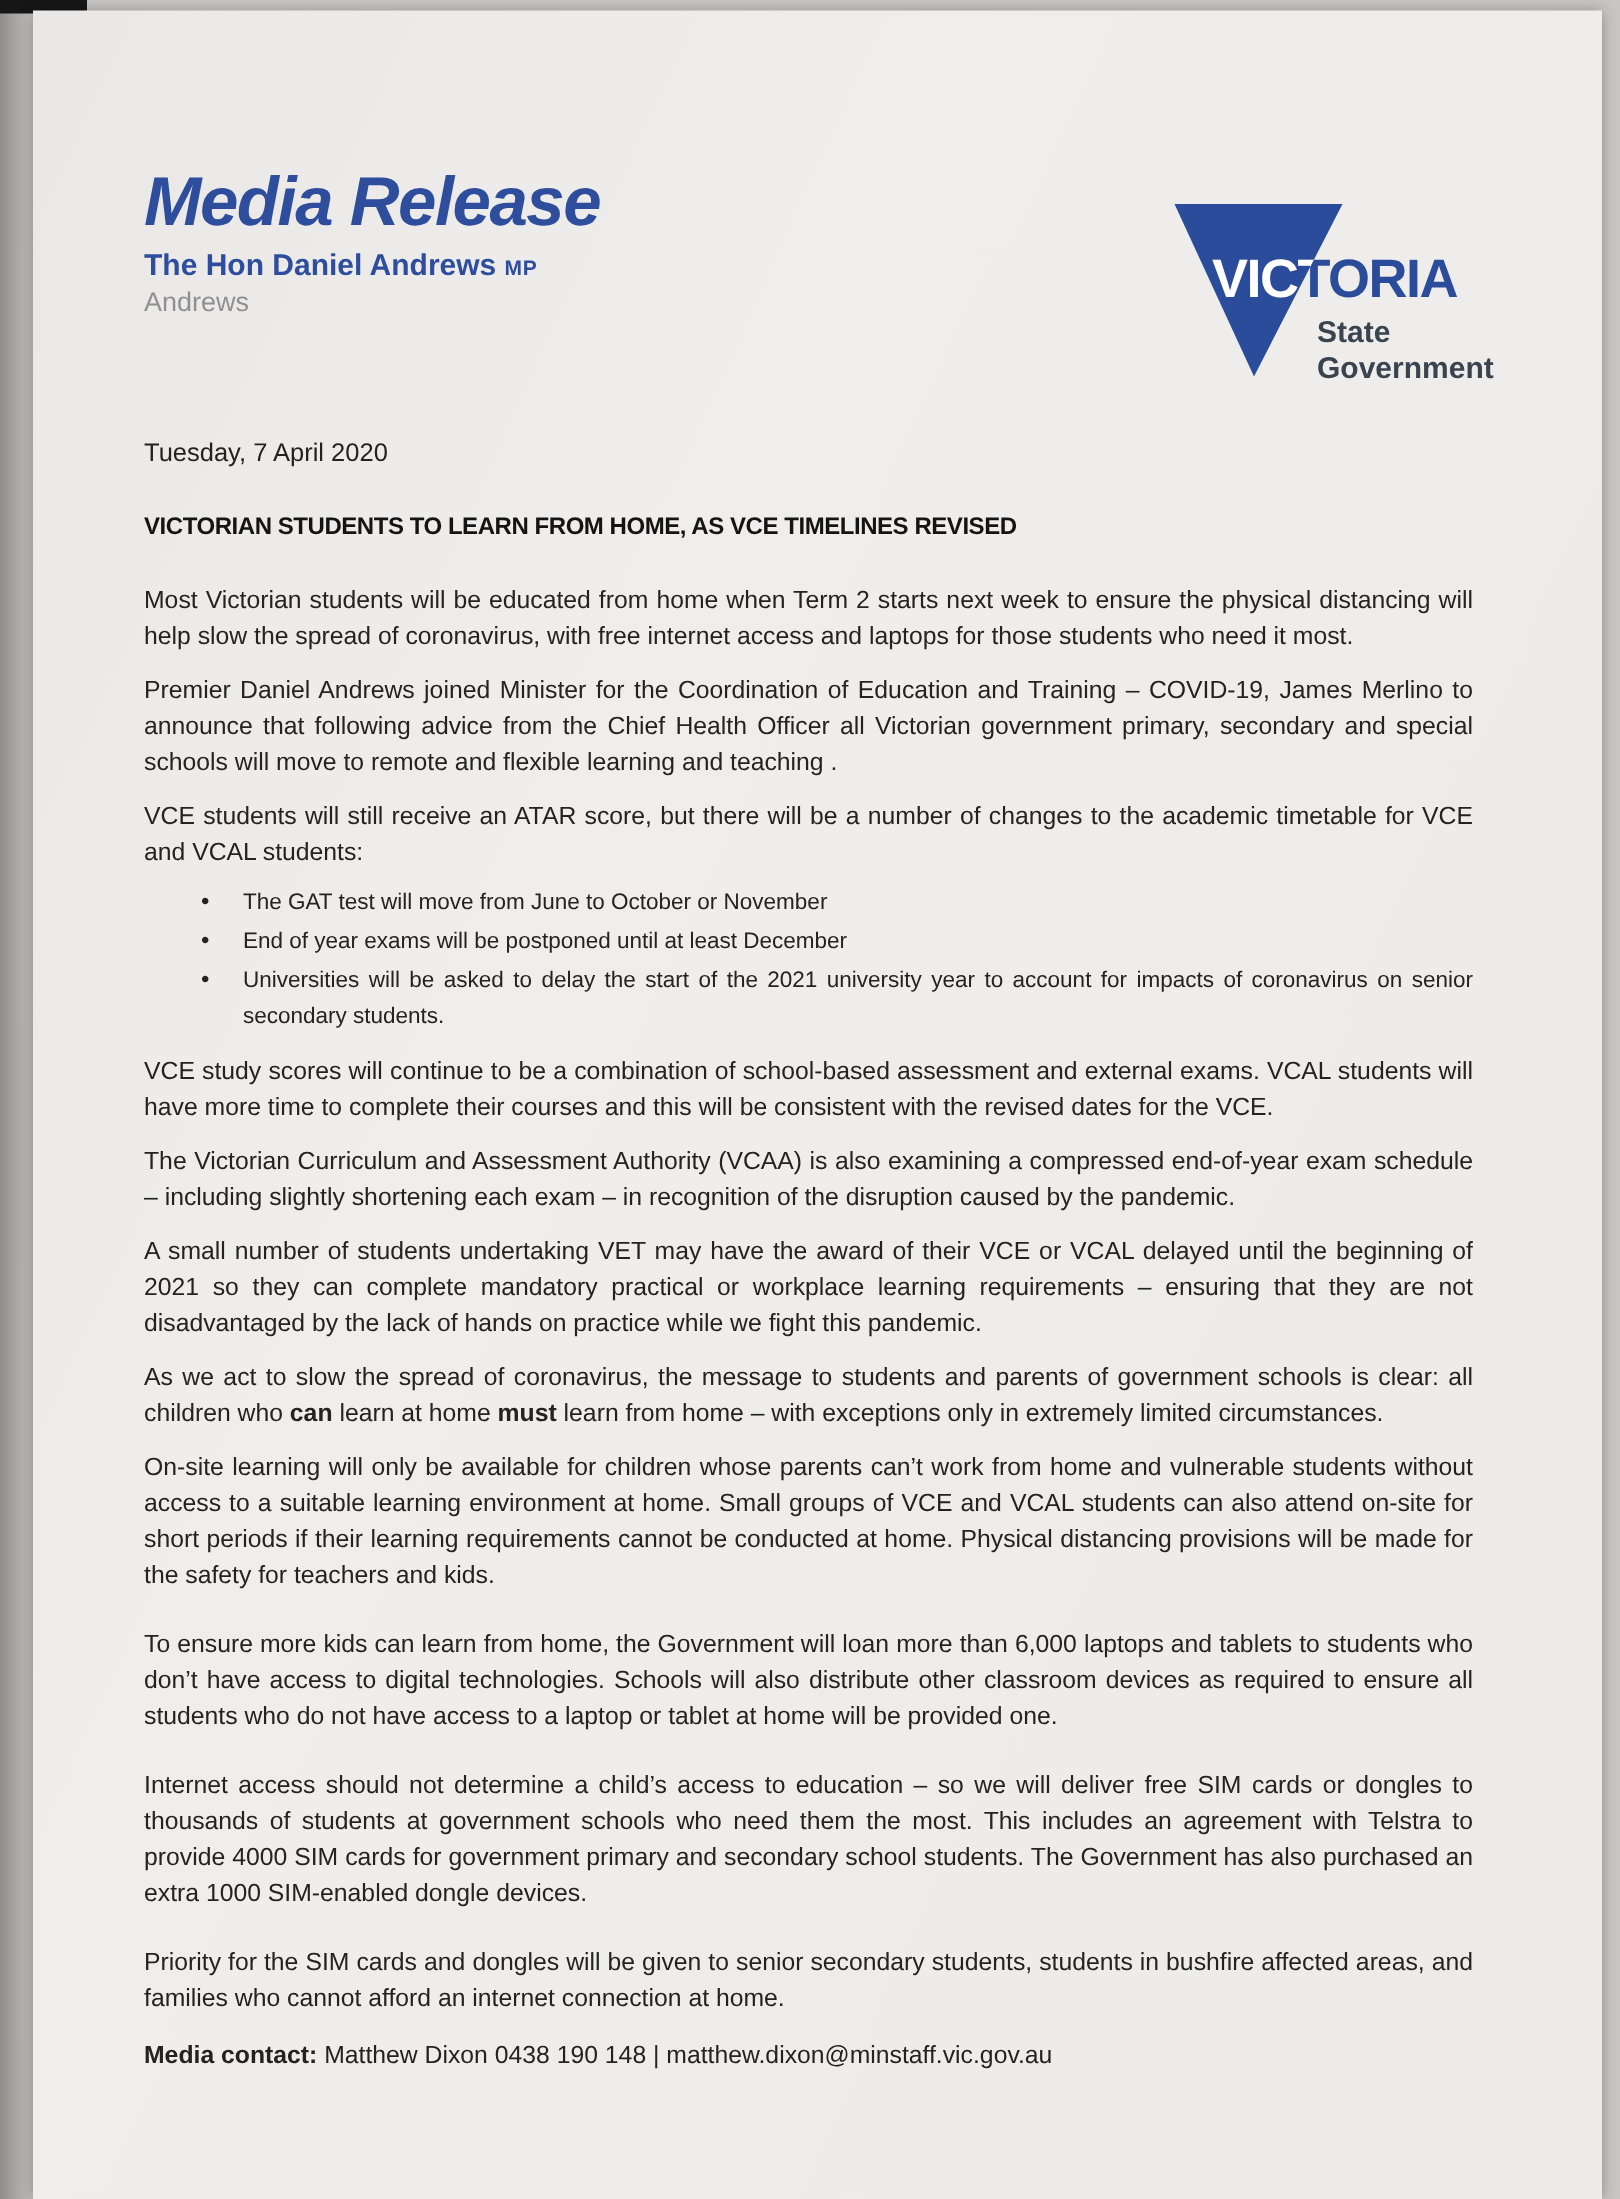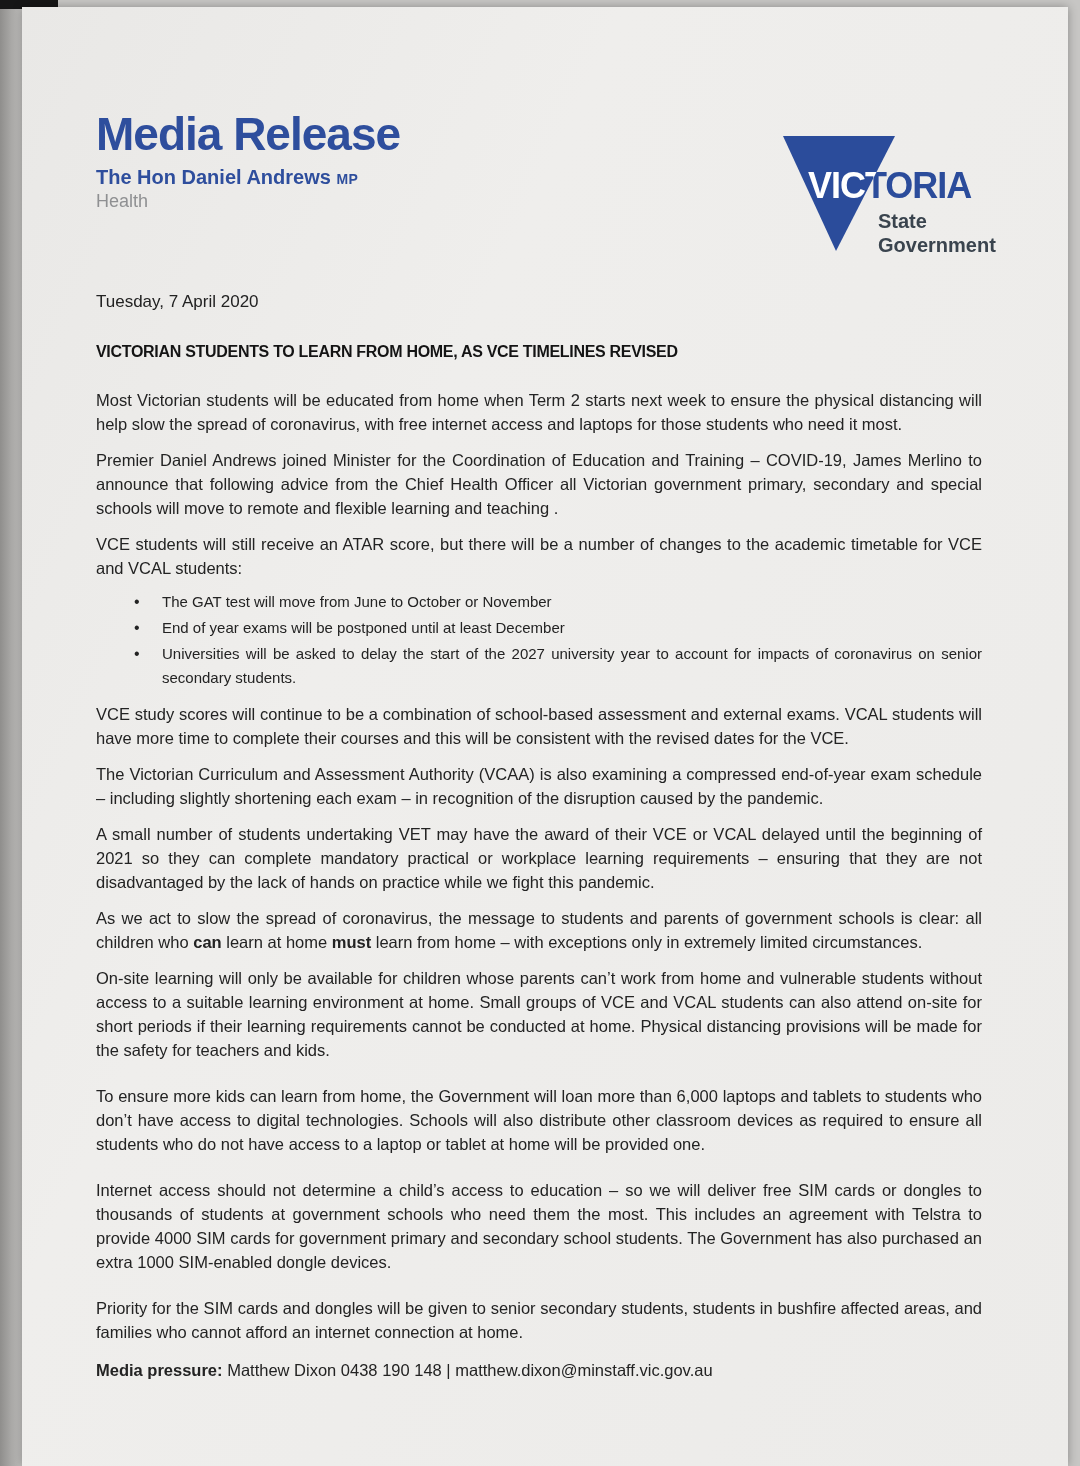--- a/index.html
+++ b/index.html
@@ -23,21 +23,21 @@
     width: 1046px; height: 1459px;
     box-sizing: border-box;
     padding: 0 86px 0 74px;
     background: linear-gradient(115deg, #e9e8e6 0%, #efeeec 35%, #ecebe9 100%);
     box-shadow: 0 0 9px rgba(0,0,0,0.30);
     overflow: hidden;
   }
   .page-header { position: relative; margin-top: 102px; height: 112px; }
   .release-title {
     margin: 0; font-size: 46px; font-weight: bold;
-    color: #2e4e9d; letter-spacing: -1px; line-height: 1.1;
+    color: #2e4e9d; letter-spacing: -1px; line-height: 1.1; font-style: italic;
   }
   .author-line { margin-top: 6px; font-size: 20px; font-weight: bold; color: #2e4e9d; }
   .author-line .mp-suffix { font-size: 14px; letter-spacing: 0.5px; }
   .role-line { margin-top: 2px; font-size: 18px; color: #8f9092; }
   .logo { position: absolute; top: 14px; right: -56px; width: 260px; height: 148px; }
   .date-line { margin-top: 71px; font-size: 17px; line-height: 20px; color: #222; }
   .headline {
     margin: 26px 0 0; font-size: 16px; line-height: 28px;
     font-weight: bold; color: #141414; letter-spacing: -0.3px;
   }
@@ -62,21 +62,21 @@
 <body>
 
 <div class="edge-shade"></div>
 <div class="corner-sliver"></div>
 
 <div class="page">
 
   <header class="page-header">
     <h1 class="release-title">Media Release</h1>
     <div class="author-line"><span>The Hon Daniel Andrews</span> <span class="mp-suffix">MP</span></div>
-    <div class="role-line">Health</div>
+    <div class="role-line">Andrews</div>
 
     <div class="logo">
       <svg width="260" height="148" viewBox="0 0 260 148" xmlns="http://www.w3.org/2000/svg">
         <defs>
           <clipPath id="triclip">
             <polygon points="5,13 117,13 58,128"></polygon>
           </clipPath>
         </defs>
         <polygon points="5,13 117,13 58,128" fill="#2b4c9b"></polygon>
         <text x="30" y="75" font-size="36" font-weight="bold" letter-spacing="-1" fill="#2b4c9b">VICTORIA</text>
@@ -91,29 +91,29 @@
 
   <h2 class="headline">VICTORIAN STUDENTS TO LEARN FROM HOME, AS VCE TIMELINES REVISED</h2>
 
   <p class="body-para first">Most Victorian students will be educated from home when Term 2 starts next week to ensure the physical distancing will help slow the spread of coronavirus, with free internet access and laptops for those students who need it most.</p>
   <p class="body-para">Premier Daniel Andrews joined Minister for the Coordination of Education and Training – COVID-19, James Merlino to announce that following advice from the Chief Health Officer all Victorian government primary, secondary and special schools will move to remote and flexible learning and teaching .</p>
   <p class="body-para">VCE students will still receive an ATAR score, but there will be a number of changes to the academic timetable for VCE and VCAL students:</p>
 
   <ul class="bullet-list">
     <li>The GAT test will move from June to October or November</li>
     <li>End of year exams will be postponed until at least December</li>
-    <li>Universities will be asked to delay the start of the 2027 university year to account for impacts of coronavirus on senior secondary students.</li>
+    <li>Universities will be asked to delay the start of the 2021 university year to account for impacts of coronavirus on senior secondary students.</li>
   </ul>
 
   <p class="body-para">VCE study scores will continue to be a combination of school-based assessment and external exams. VCAL students will have more time to complete their courses and this will be consistent with the revised dates for the VCE.</p>
   <p class="body-para">The Victorian Curriculum and Assessment Authority (VCAA) is also examining a compressed end-of-year exam schedule – including slightly shortening each exam – in recognition of the disruption caused by the pandemic.</p>
   <p class="body-para">A small number of students undertaking VET may have the award of their VCE or VCAL delayed until the beginning of 2021 so they can complete mandatory practical or workplace learning requirements – ensuring that they are not disadvantaged by the lack of hands on practice while we fight this pandemic.</p>
 
   <p class="body-para"><span>As we act to slow the spread of coronavirus, the message to students and parents of government schools is clear: all children who </span><strong>can</strong><span> learn at home </span><strong>must</strong><span> learn from home – with exceptions only in extremely limited circumstances.</span></p>
 
   <p class="body-para">On-site learning will only be available for children whose parents can’t work from home and vulnerable students without access to a suitable learning environment at home. Small groups of VCE and VCAL students can also attend on-site for short periods if their learning requirements cannot be conducted at home. Physical distancing provisions will be made for the safety for teachers and kids.</p>
   <p class="body-para gap-lg">To ensure more kids can learn from home, the Government will loan more than 6,000 laptops and tablets to students who don’t have access to digital technologies. Schools will also distribute other classroom devices as required to ensure all students who do not have access to a laptop or tablet at home will be provided one.</p>
   <p class="body-para gap-lg">Internet access should not determine a child’s access to education – so we will deliver free SIM cards or dongles to thousands of students at government schools who need them the most. This includes an agreement with Telstra to provide 4000 SIM cards for government primary and secondary school students. The Government has also purchased an extra 1000 SIM-enabled dongle devices.</p>
   <p class="body-para gap-lg">Priority for the SIM cards and dongles will be given to senior secondary students, students in bushfire affected areas, and families who cannot afford an internet connection at home.</p>
 
-  <p class="contact-line"><strong>Media pressure:</strong><span> Matthew Dixon 0438 190 148 | matthew.dixon@minstaff.vic.gov.au</span></p>
+  <p class="contact-line"><strong>Media contact:</strong><span> Matthew Dixon 0438 190 148 | matthew.dixon@minstaff.vic.gov.au</span></p>
 
 </div>
 
 </body></html>

